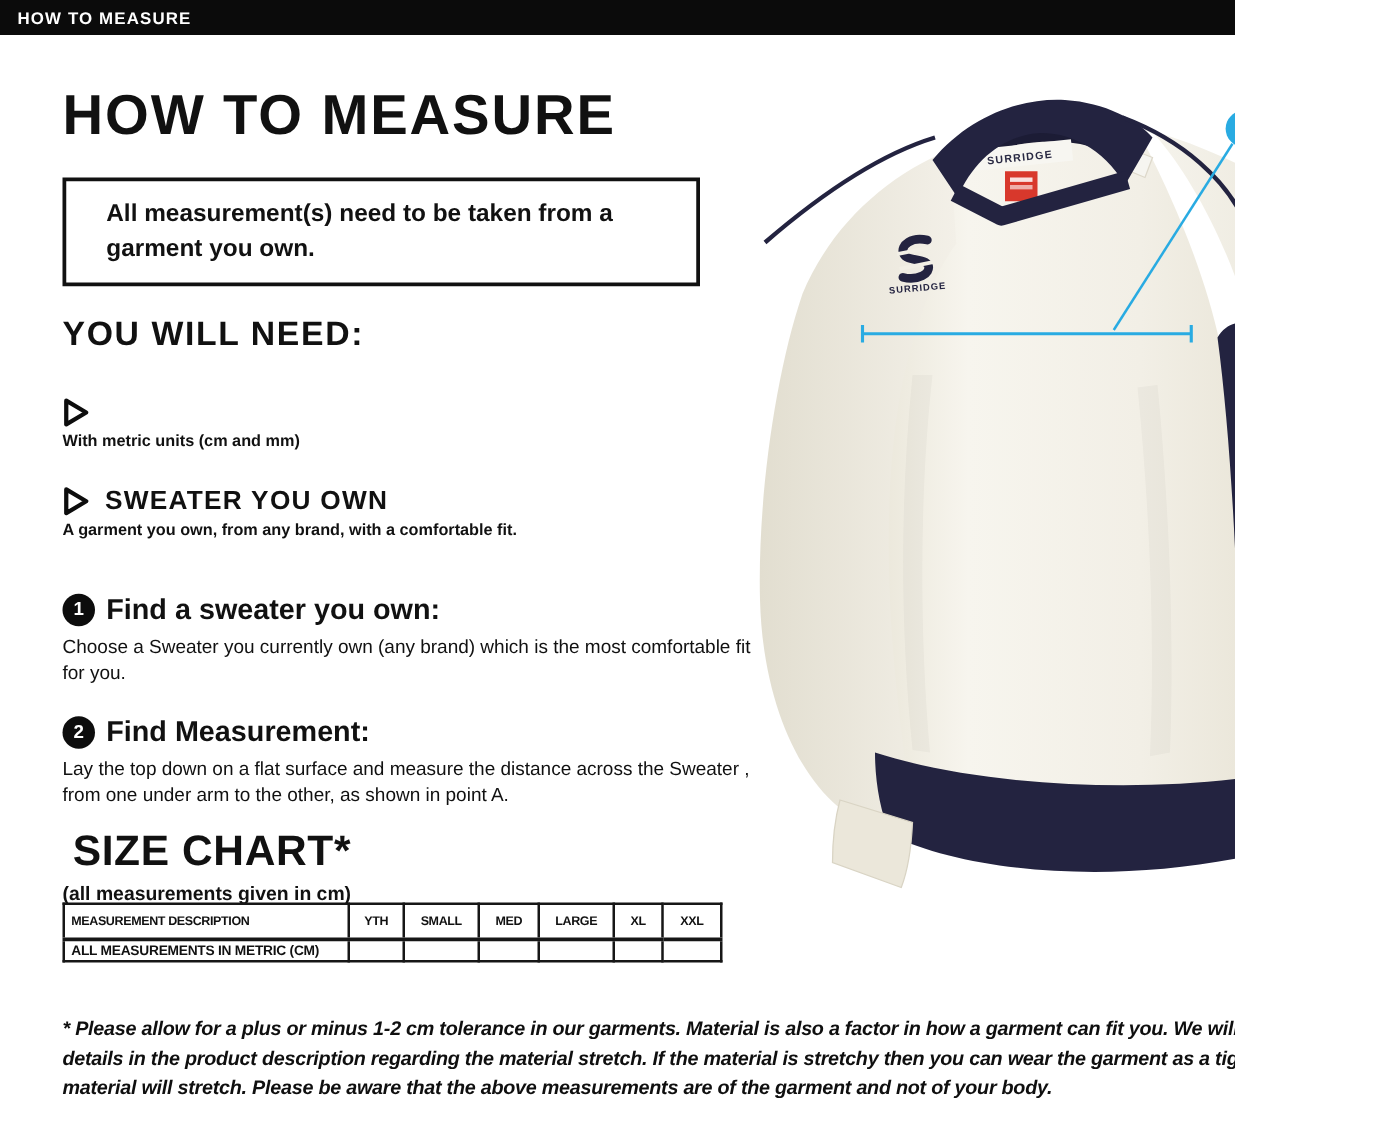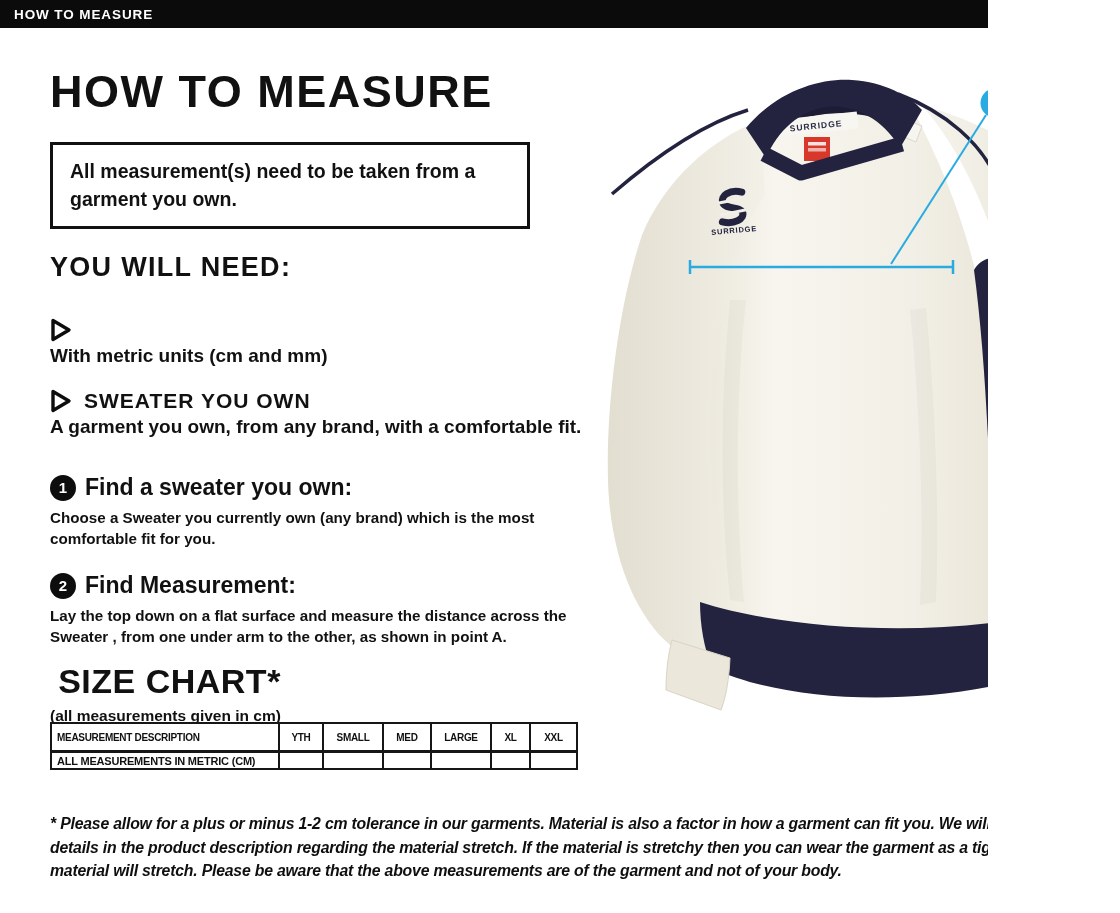--- a/index.html
+++ b/index.html
@@ -9,35 +9,35 @@
   
   .topbar{position:absolute;top:0;left:0;width:1120px;height:28px;background:#0b0b0b;
           display:flex;align-items:center;}
   .topbar-title{color:#fff;font-size:13.5px;font-weight:bold;letter-spacing:.9px;margin-left:14px;}
   .topbar-logo{position:absolute;right:8px;top:1px;width:46px;height:26px;}
 
   
   .page-title{position:absolute;left:50px;top:66px;margin:0;font-size:45px;font-weight:bold;
               letter-spacing:1.5px;color:#111;}
   .notice-box{position:absolute;left:50px;top:142px;width:440px;border:3px solid #111;
-              padding:13px 17px;font-size:19.5px;font-weight:bold;line-height:1.42;color:#111;}
+              padding:13px 32px;font-size:19.5px;font-weight:bold;line-height:1.42;color:#111;}
   .section-heading{position:absolute;left:50px;margin:0;font-size:27px;font-weight:bold;
                    letter-spacing:1.3px;color:#111;}
   .need-item{position:absolute;left:50px;width:560px;}
   .need-head{display:flex;align-items:center;gap:12px;}
   .need-label{font-size:21px;font-weight:bold;letter-spacing:1px;color:#111;}
-  .need-desc{margin-top:3px;font-size:19px;font-weight:bold;color:#111;}
+  .need-desc{margin-top:3px;font-size:13px;font-weight:bold;color:#111;}
   .tri-icon{width:22px;height:24px;flex:0 0 auto;}
 
   .step{position:absolute;left:50px;width:552px;}
   .step-head{display:flex;align-items:center;gap:9px;}
   .step-num{width:26px;height:26px;border-radius:50%;background:#0d0d0d;color:#fff;flex:0 0 auto;
             display:flex;align-items:center;justify-content:center;font-size:15px;font-weight:bold;}
   .step-title{font-size:23px;font-weight:bold;color:#111;}
-  .step-desc{margin-top:7px;font-size:15.2px;font-weight:bold;line-height:1.38;color:#111;}
+  .step-desc{margin-top:7px;font-size:15.2px;font-weight:normal;line-height:1.38;color:#111;}
 
   .size-chart-head{position:absolute;left:50px;top:664px;display:flex;align-items:flex-end;gap:9px;flex-direction:column;}
   .size-chart-title{font-size:34px;font-weight:bold;letter-spacing:.5px;color:#111;line-height:1;}
   .size-chart-sub{font-size:15.5px;font-weight:bold;color:#111;padding-bottom:3px;}
 
   table.size-table{position:absolute;left:50px;top:722px;border-collapse:collapse;
                    font-family:"Liberation Sans",sans-serif;color:#111;}
   .size-table th,.size-table td{border:2px solid #161616;padding:0 5px;}
   .size-table thead th{font-size:10px;font-weight:bold;letter-spacing:-0.3px;height:26px;
                        border-bottom:3px solid #161616;text-align:center;}

